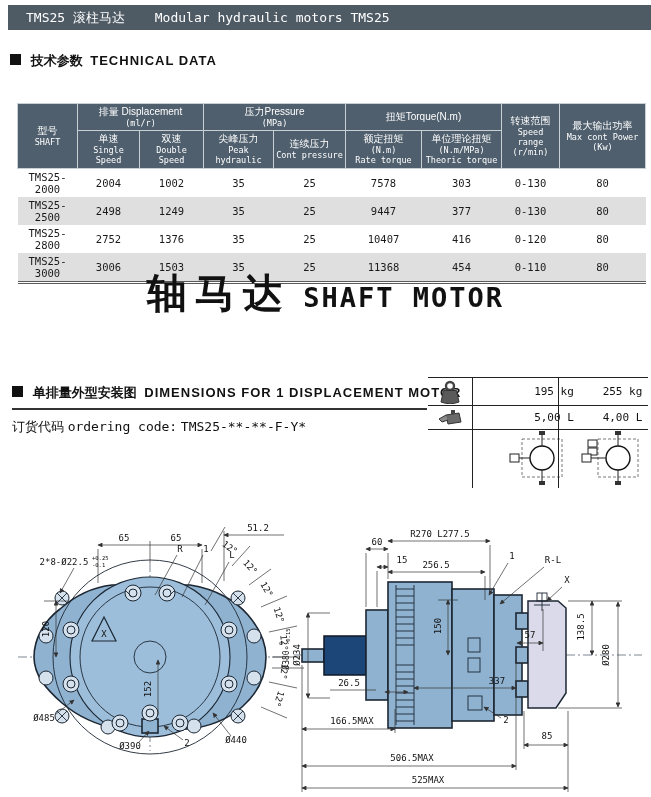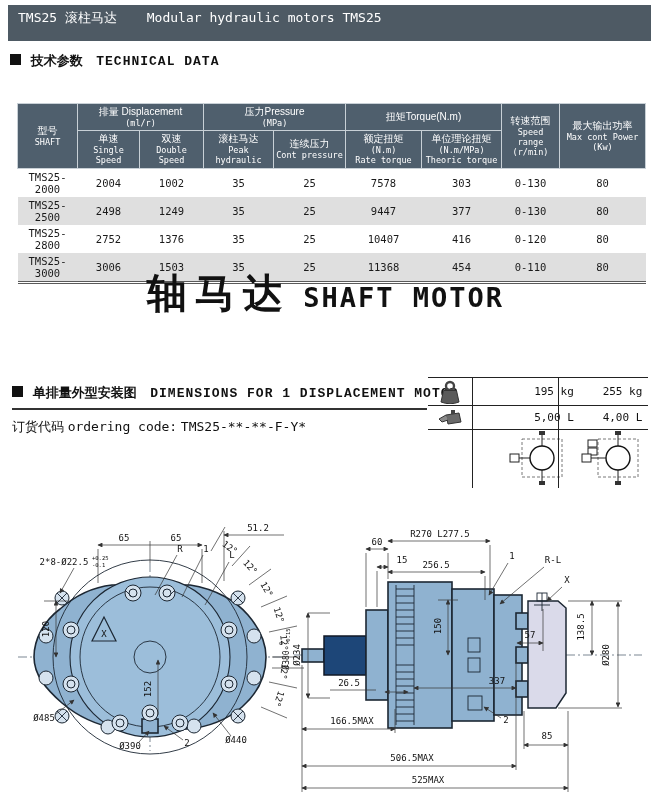--- a/index.html
+++ b/index.html
@@ -1,26 +1,26 @@
 <!DOCTYPE html>
 <html><head>
 <meta charset="utf-8">
 <style>
   html,body{margin:0;padding:0;background:#fff;}
   #page{position:relative;width:651px;height:797px;background:#fff;overflow:hidden;
         font-family:"Liberation Sans",sans-serif;color:#111;}
   
-  .topbar{position:absolute;left:8px;top:5px;right:0;height:36px;background:#4e5a64;
+  .topbar{position:absolute;left:8px;top:5px;right:0;height:25px;background:#4e5a64;
           color:#fff;font-family:"DejaVu Sans Mono",monospace;font-size:13px;
-          line-height:25px;padding-left:10px;white-space:nowrap;}
+          line-height:25px;padding-left:18px;white-space:nowrap;}
   .topbar .gap{display:inline-block;width:22px;}
   
   .sec{position:absolute;font-weight:bold;font-size:13px;white-space:nowrap;}
   .sec .sq{display:inline-block;width:11px;height:11px;background:#111;margin-right:6px;}
-  .sec .en{font-family:Liberation Mono, monospace;margin-left:10px;letter-spacing:1px;}
+  .sec .en{font-family:Liberation Sans, sans-serif;margin-left:4px;letter-spacing:1px;}
   #tech-heading{left:10px;top:52px;}
   #dim-heading{left:12px;top:384px;width:415px;border-bottom:2px solid #333;padding-bottom:6px;}
   
   table.spec{position:absolute;left:17px;top:103px;border-collapse:collapse;table-layout:fixed;
              border-bottom:3px double #5a5a5a;}
   table.spec th{background:#4f5f6d;color:#fff;font-weight:normal;border:1px solid #c8d0d6;
                 padding:2px 1px;font-size:10px;line-height:1.2;vertical-align:middle;}
   table.spec th .sm{font-size:8.5px;font-family:"DejaVu Sans Mono",monospace;}
   table.spec td{font-family:"DejaVu Sans Mono",monospace;font-size:10.5px;text-align:center;
                 padding:2px 0;height:14px;color:#1a1a1a;}
@@ -114,21 +114,21 @@
       <tr>
         <th>
             <div>单速</div>
             <div class="sm">Single Speed</div>
           </th>
         <th>
             <div>双速</div>
             <div class="sm">Double Speed</div>
           </th>
         <th>
-            <div>滚柱马达</div>
+            <div>尖峰压力</div>
             <div class="sm">Peak hydraulic</div>
           </th>
         <th>
             <div>连续压力</div>
             <div class="sm">Cont pressure</div>
           </th>
         <th>
             <div>额定扭矩</div>
             <div class="sm">(N.m)</div>
             <div class="sm">Rate torque</div>

